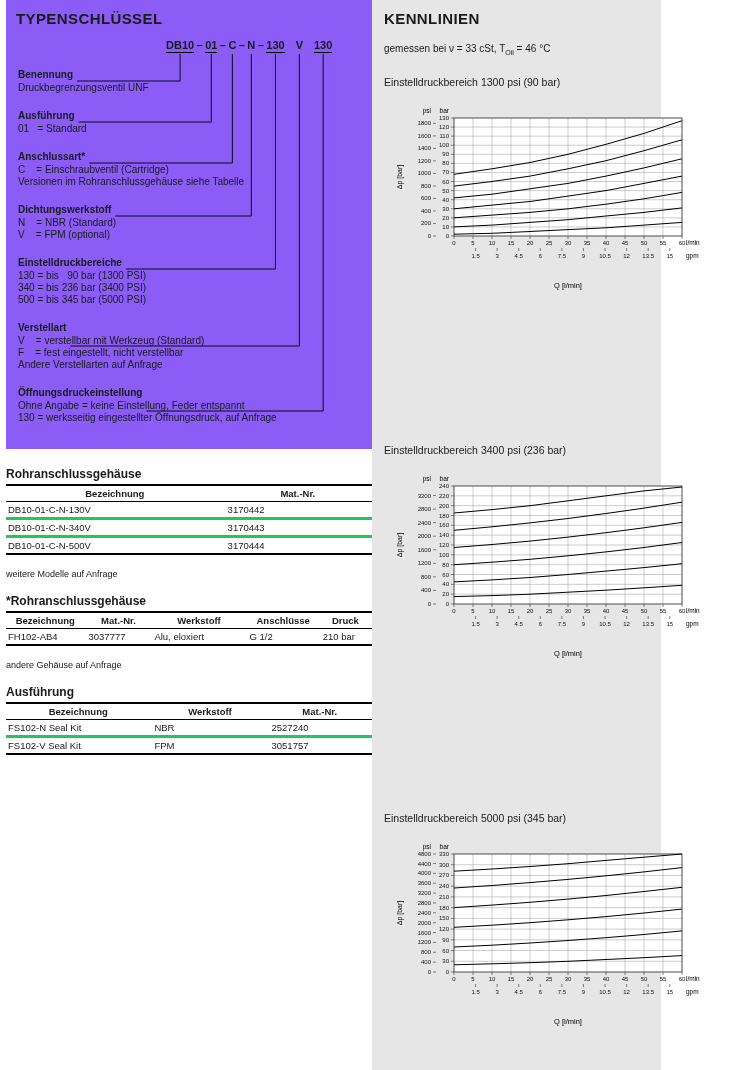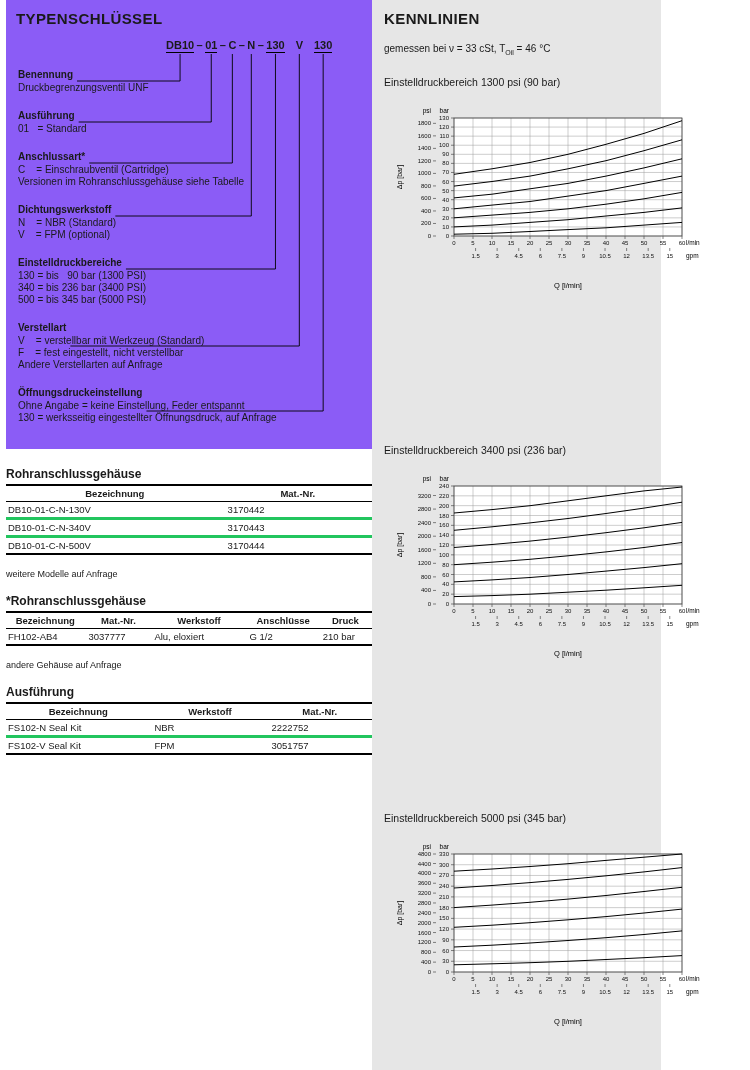--- a/index.html
+++ b/index.html
@@ -143,21 +143,21 @@
               <tr>
                 <th>Bezeichnung</th>
                 <th>Werkstoff</th>
                 <th>Mat.-Nr.</th>
               </tr>
             </thead>
             <tbody>
               <tr>
                 <td>FS102-N Seal Kit</td>
                 <td>NBR</td>
-                <td>2222752</td>
+                <td>2527240</td>
               </tr>
               <tr>
                 <td>FS102-V Seal Kit</td>
                 <td>FPM</td>
                 <td>3051757</td>
               </tr>
             </tbody>
           </table>
       </div>
     </div>

